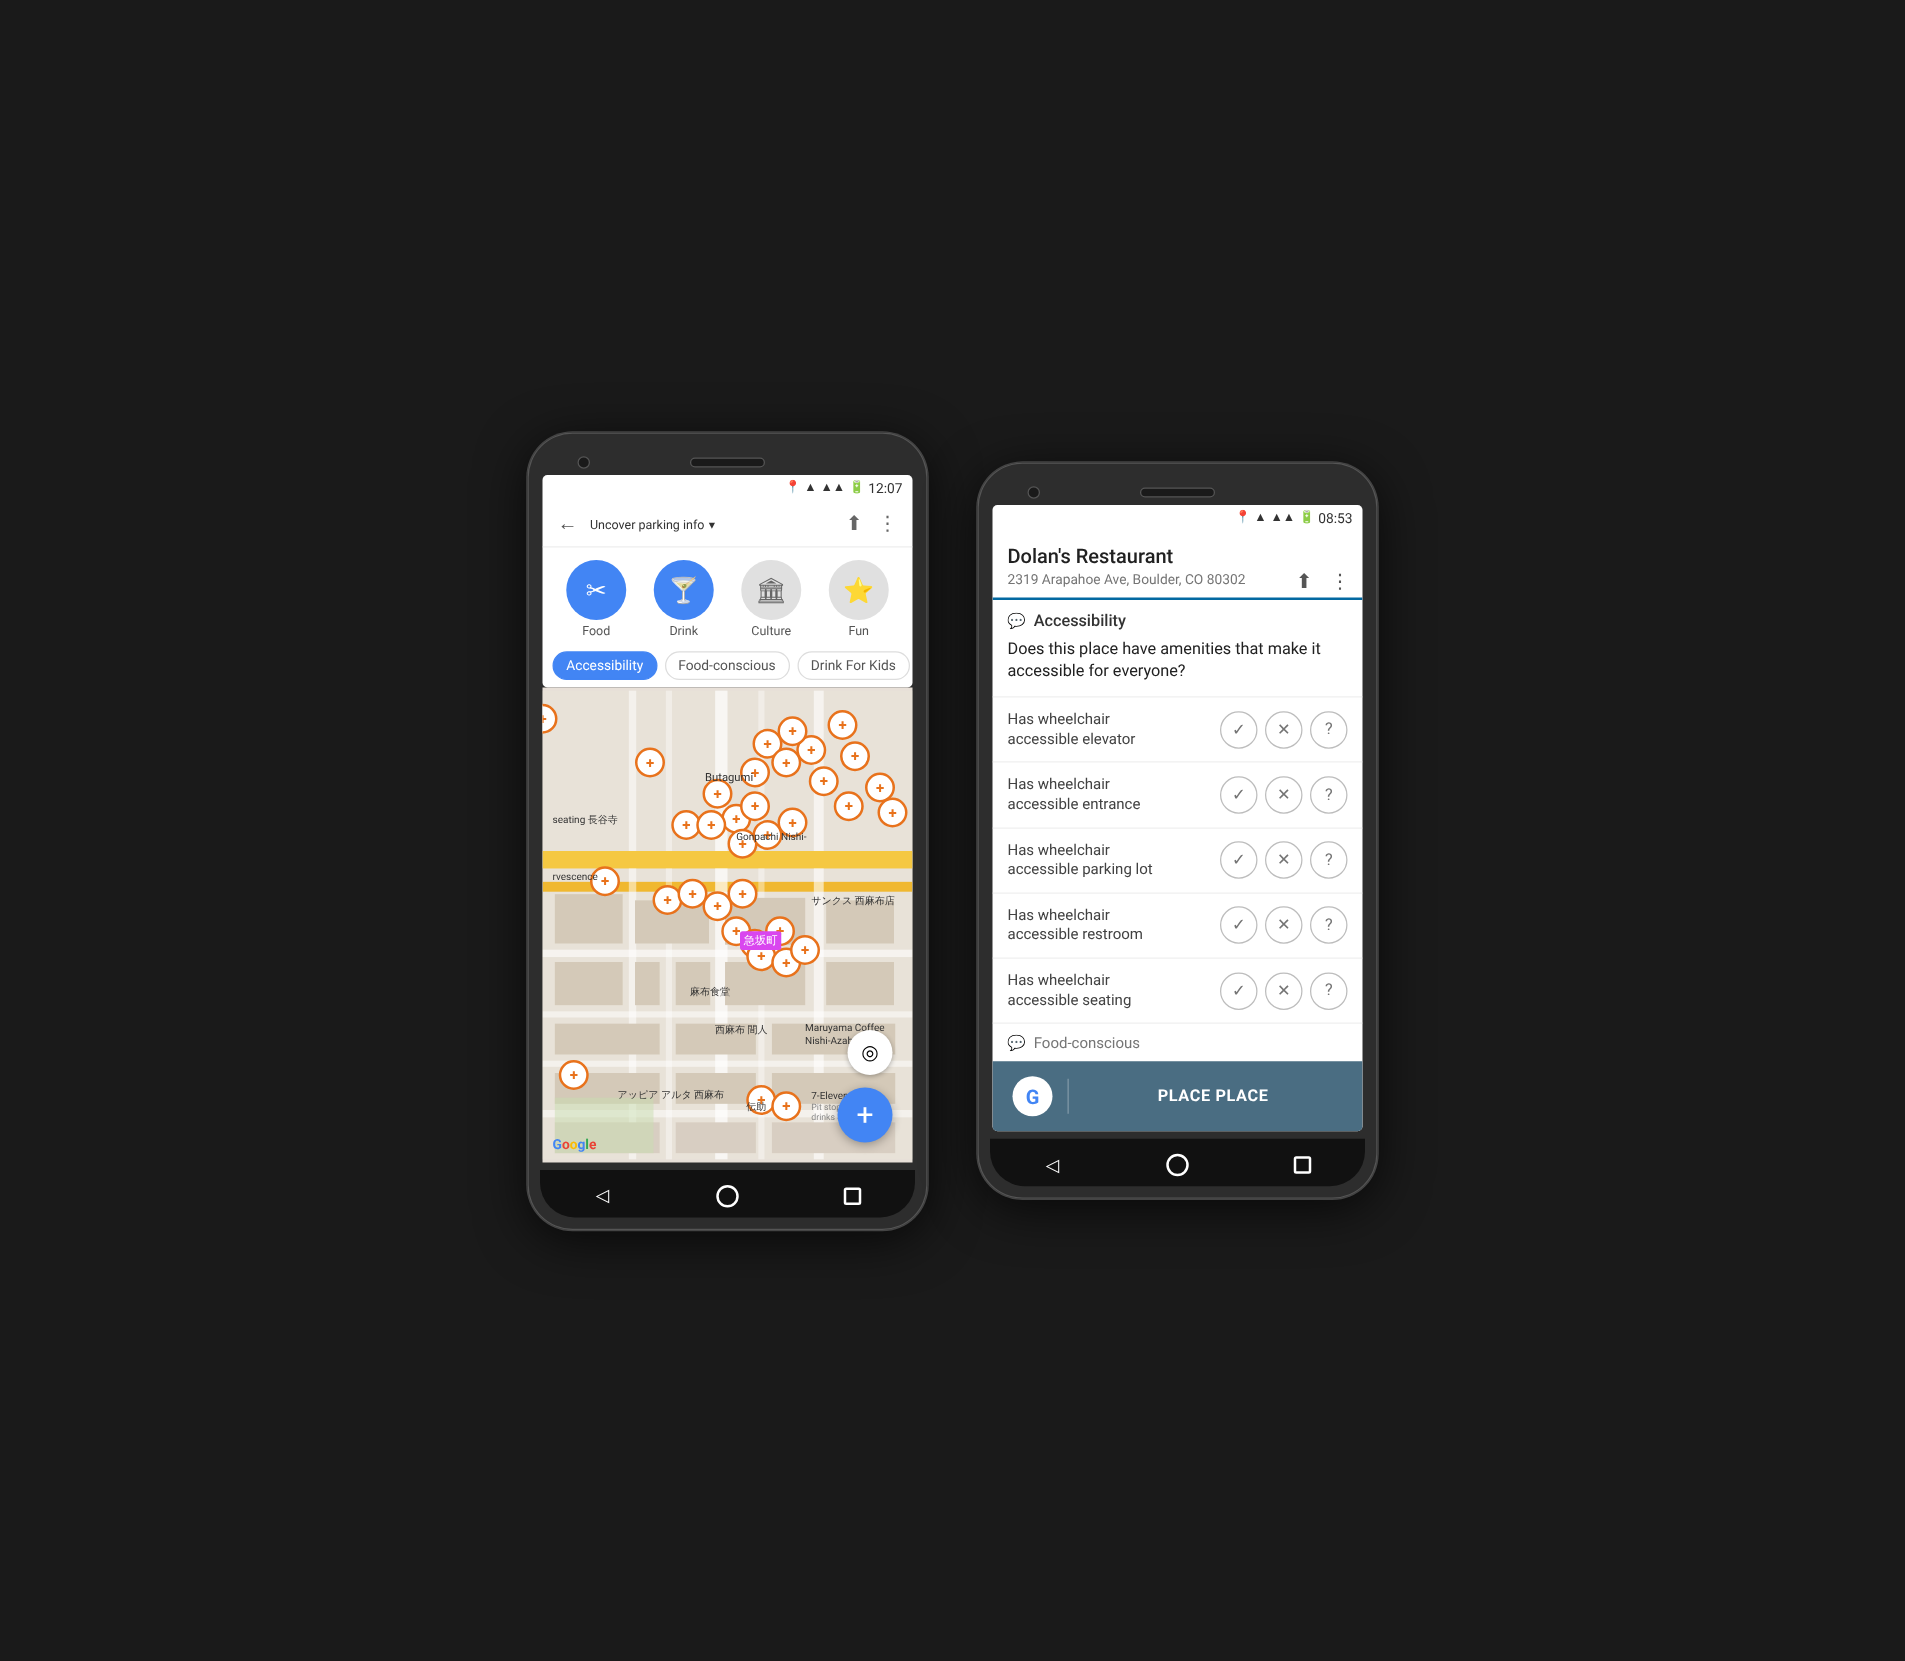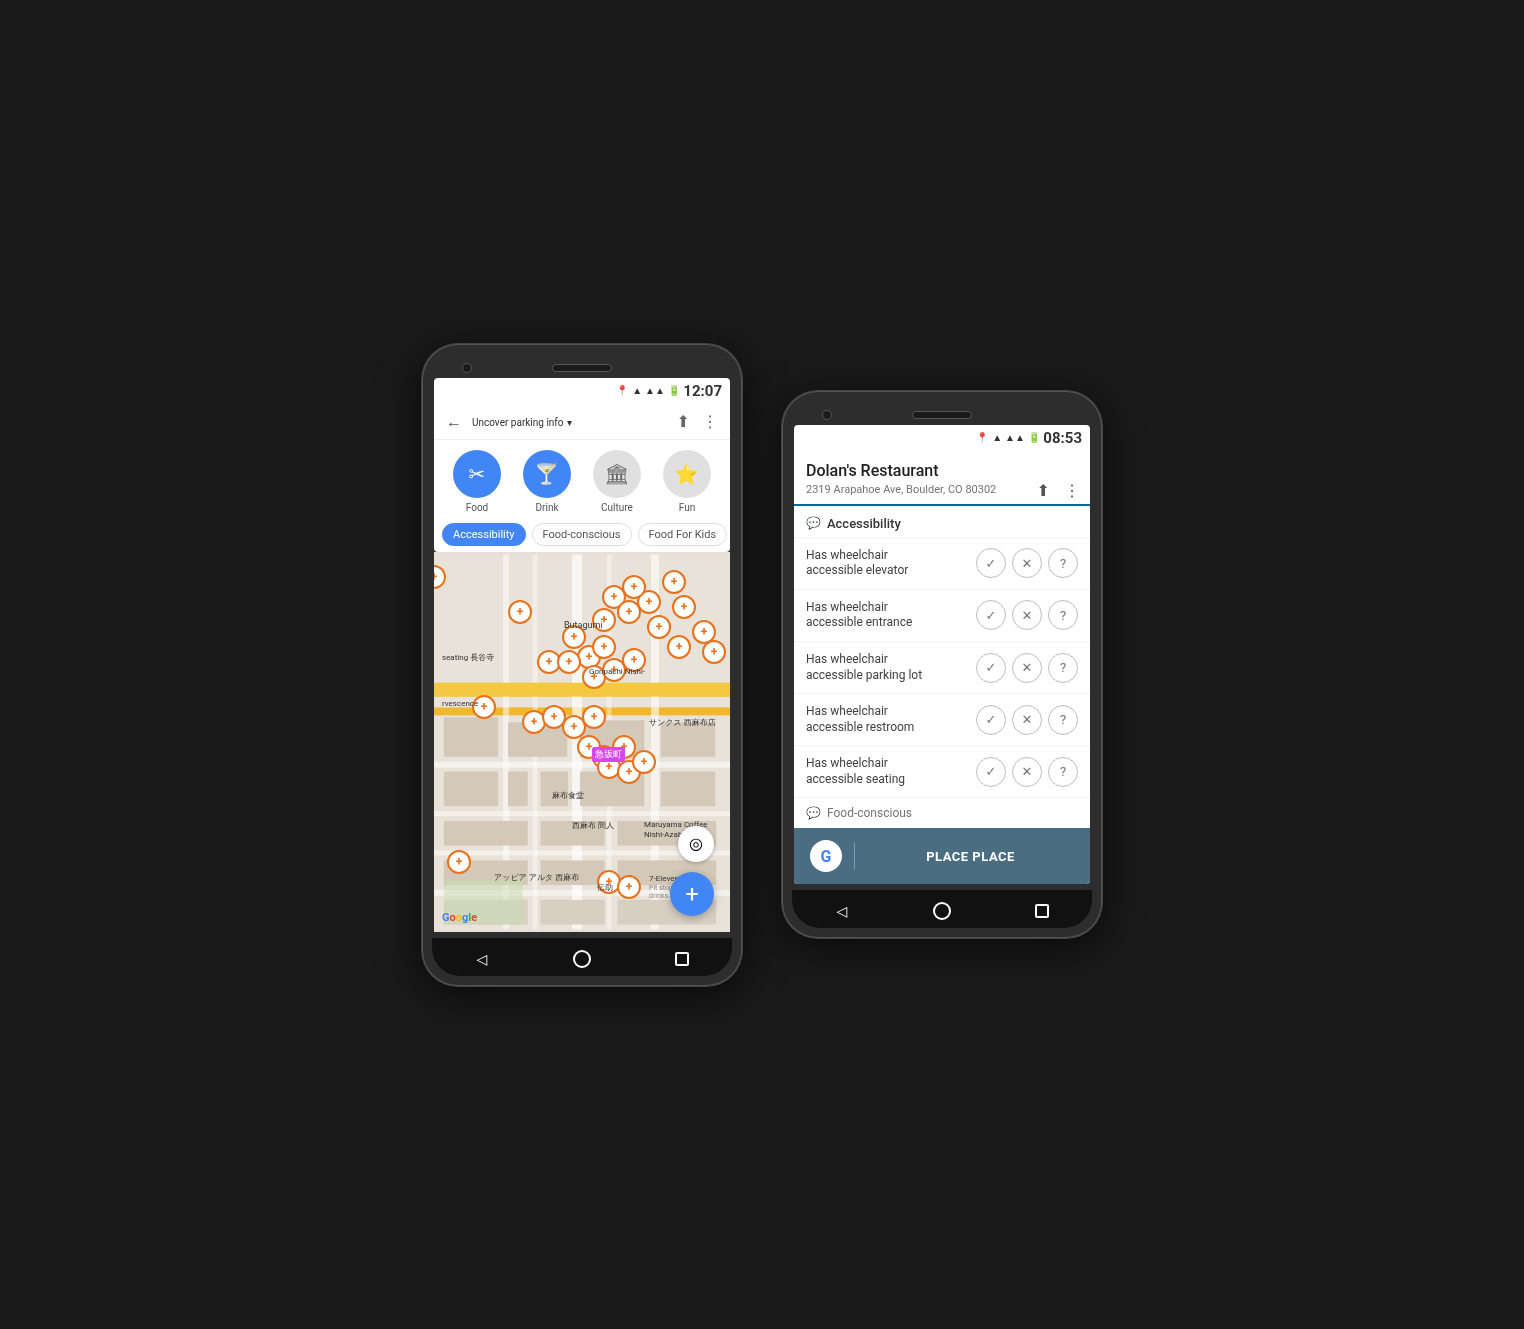--- a/index.html
+++ b/index.html
@@ -79,21 +79,21 @@
     .status-bar {
       display: flex;
       justify-content: flex-end;
       align-items: center;
       padding: 4px 8px;
       font-size: 10px;
       font-weight: bold;
       color: #333;
       gap: 3px;
     }
-    .status-bar .time { font-weight: bold; font-size: 15px; }
+    .status-bar .time { font-weight: normal; font-size: 11px; }
 
     
     .map-header {
       display: flex;
       align-items: center;
       padding: 8px 12px;
       border-bottom: 1px solid #eee;
       gap: 10px;
     }
     .map-header .back-arrow { font-size: 16px; color: #555; }
@@ -365,21 +365,21 @@
       </div>
       <div class="category-item">
         <div class="cat-circle cat-gray">⭐</div>
         <span>Fun</span>
       </div>
     </div>
 
     <div class="filter-row">
       <div class="filter-chip active">Accessibility</div>
       <div class="filter-chip">Food-conscious</div>
-      <div class="filter-chip">Food For Kids</div>
+      <div class="filter-chip">Drink For Kids</div>
 
     </div>
   </div>
 
   <div class="map-area">
 
     <svg width="100%" height="100%" viewBox="0 0 300 380" style="position:absolute;top:0;left:0;">
 
       <rect width="300" height="380" fill="#e8e2d8"></rect>
 
@@ -515,20 +515,21 @@
       <div class="detail-header-icons">
         <span>⬆</span>
         <span>⋮</span>
       </div>
     </div>
 
     <div class="section-header">
       <span>💬</span>
       <span class="section-title">Accessibility</span>
     </div>
+    <div class="question-text">Does this place have amenities that make it accessible for everyone?</div>
 
     <div class="accessibility-row">
       <span class="accessibility-label">Has wheelchair<br>accessible elevator</span>
       <div class="vote-btns">
         <div class="vote-btn">✓</div>
         <div class="vote-btn">✕</div>
         <div class="vote-btn">?</div>
       </div>
     </div>
 

